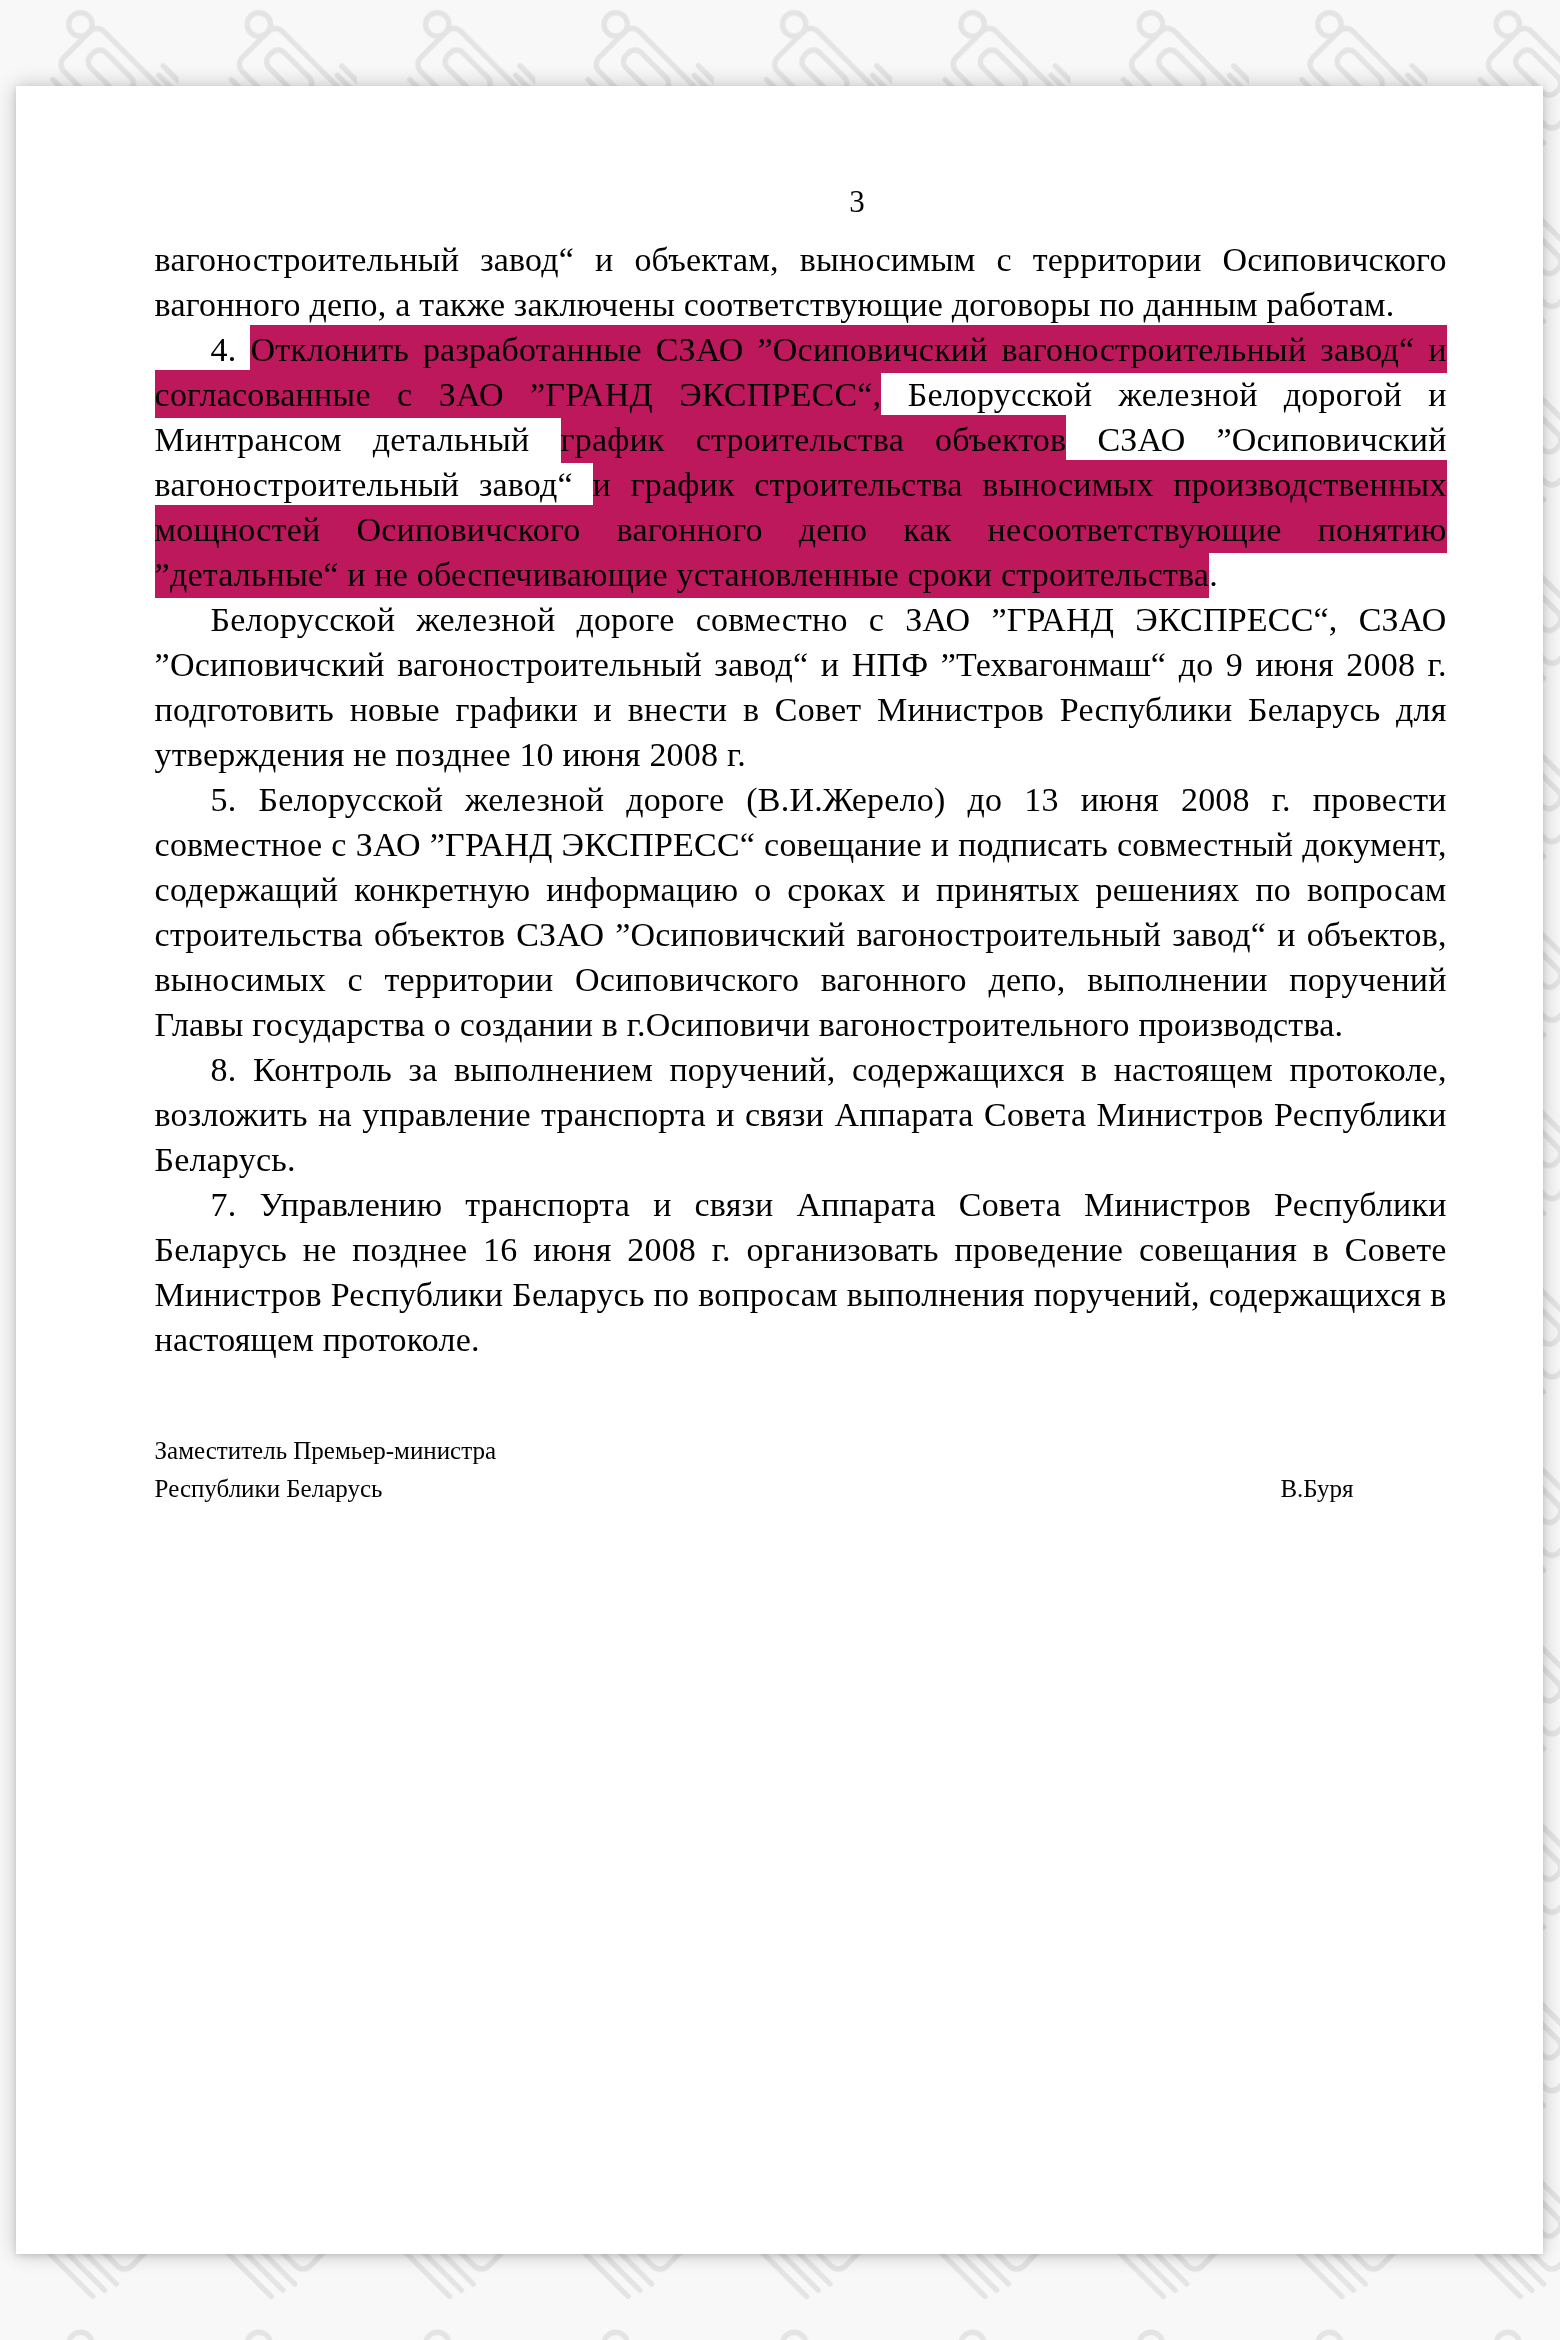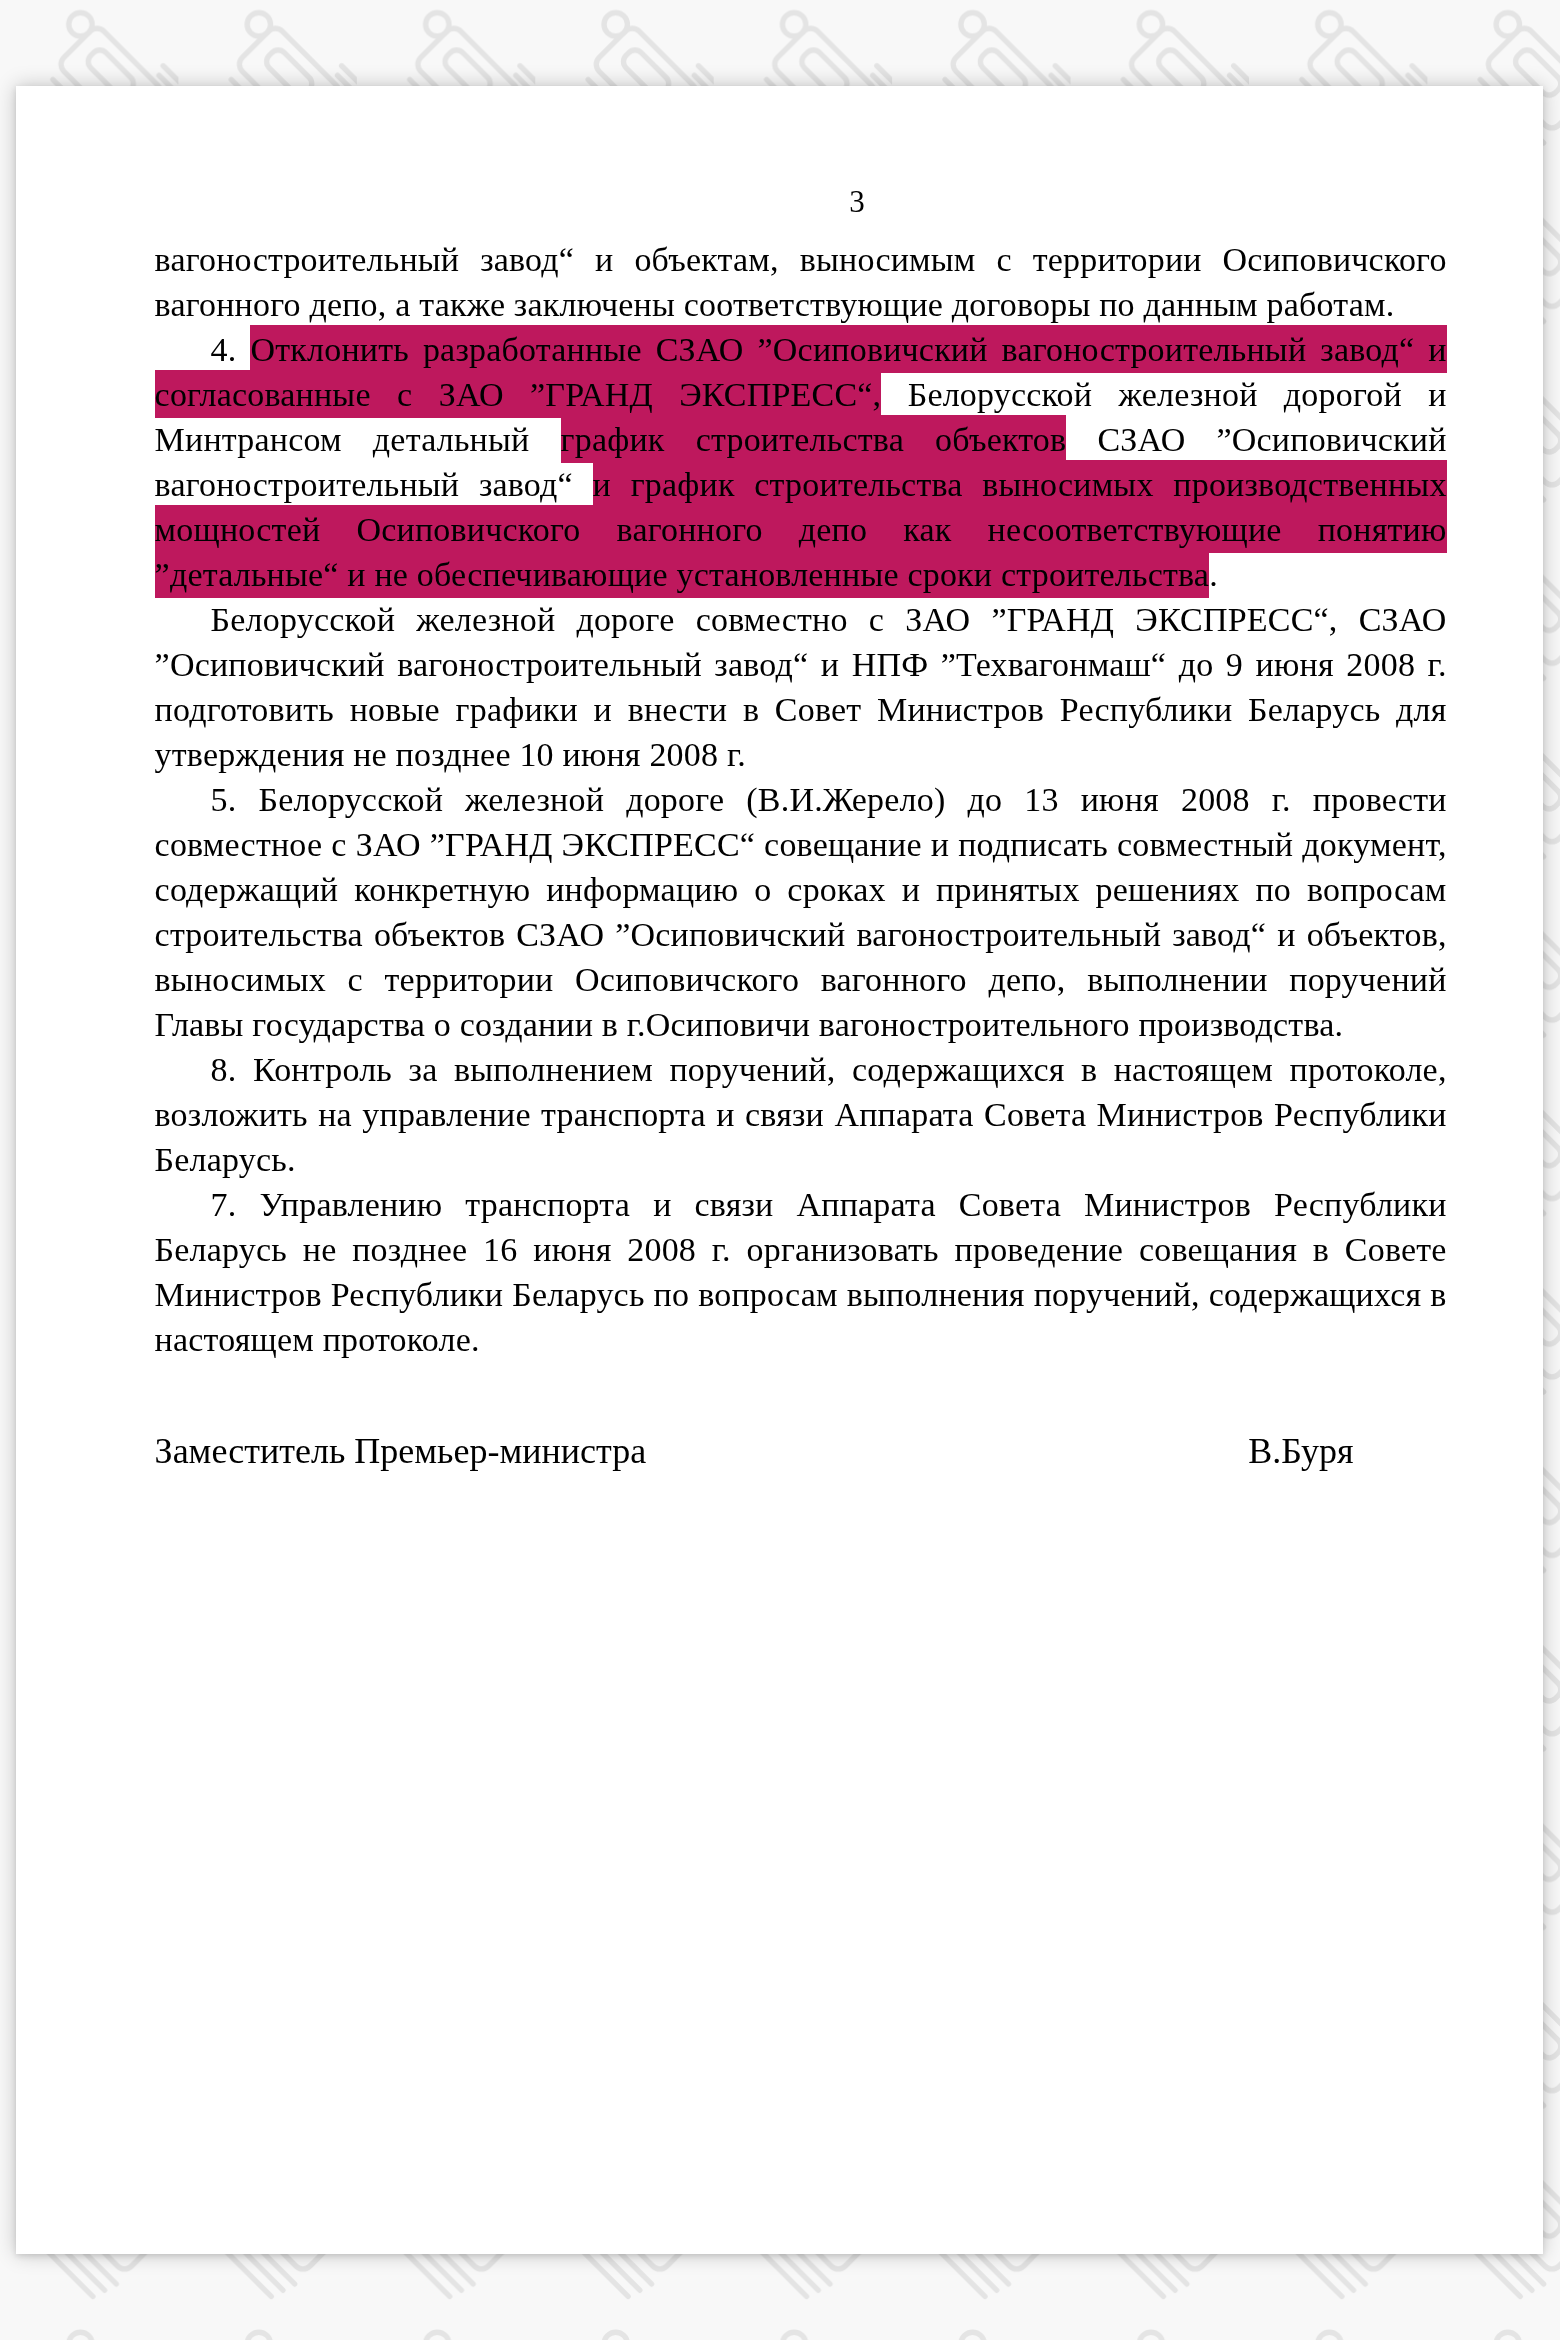--- a/index.html
+++ b/index.html
@@ -41,21 +41,21 @@
   p.para { margin: 0; padding: 0; }
   p.para.indent { text-indent: 56px; }
   mark.hl {
     background: #be185d;
     color: inherit;
     padding: 5.9px 0;
   }
   .signature {
     position: relative;
     margin: 70px 96px 0 139px;
-    font-size: 36px;
+    font-size: 25px;
     line-height: 38px;
     color: #000;
     text-align: left;
   }
   .sig-name {
     position: absolute;
     right: 93px;
     bottom: 0;
   }
 </style>
@@ -89,16 +89,17 @@
   <p class="para"><span>вагоностроительный завод“ и объектам, выносимым с территории Осиповичского вагонного депо, а также заключены соответствующие договоры по данным работам.</span></p>
       <p class="para indent"><span>4. </span><mark class="hl">Отклонить разработанные СЗАО ”Осиповичский вагоностроительный завод“ и согласованные с ЗАО ”ГРАНД ЭКСПРЕСС“,</mark><span> Белорусской железной дорогой и Минтрансом детальный </span><mark class="hl">график строительства объектов</mark><span> СЗАО ”Осиповичский вагоностроительный завод“ </span><mark class="hl">и график строительства выносимых производственных мощностей Осиповичского вагонного депо как несоответствующие понятию ”детальные“ и не обеспечивающие установленные сроки строительства</mark><span>.</span></p>
       <p class="para indent"><span>Белорусской железной дороге совместно с ЗАО ”ГРАНД ЭКСПРЕСС“, СЗАО ”Осиповичский вагоностроительный завод“ и НПФ ”Техвагонмаш“ до 9 июня 2008 г. подготовить новые графики и внести в Совет Министров Республики Беларусь для утверждения не позднее 10 июня 2008 г.</span></p>
       <p class="para indent"><span>5. Белорусской железной дороге (В.И.Жерело) до 13 июня 2008 г. провести совместное с ЗАО ”ГРАНД ЭКСПРЕСС“ совещание и подписать совместный документ, содержащий конкретную информацию о сроках и принятых решениях по вопросам строительства объектов СЗАО ”Осиповичский вагоностроительный завод“ и объектов, выносимых с территории Осиповичского вагонного депо, выполнении поручений Главы государства о создании в г.Осиповичи вагоностроительного производства.</span></p>
       <p class="para indent"><span>8. Контроль за выполнением поручений, содержащихся в настоящем протоколе, возложить на управление транспорта и связи Аппарата Совета Министров Республики Беларусь.</span></p>
       <p class="para indent"><span>7. Управлению транспорта и связи Аппарата Совета Министров Республики Беларусь не позднее 16 июня 2008 г. организовать проведение совещания в Совете Министров Республики Беларусь по вопросам выполнения поручений, содержащихся в настоящем протоколе.</span></p>
     </div>
 
   <div class="signature">
     <div>Заместитель Премьер-министра</div>
+    <div>Республики Беларусь</div>
     <span class="sig-name">В.Буря</span>
   </div>
 </div>
 
 
 </body></html>

